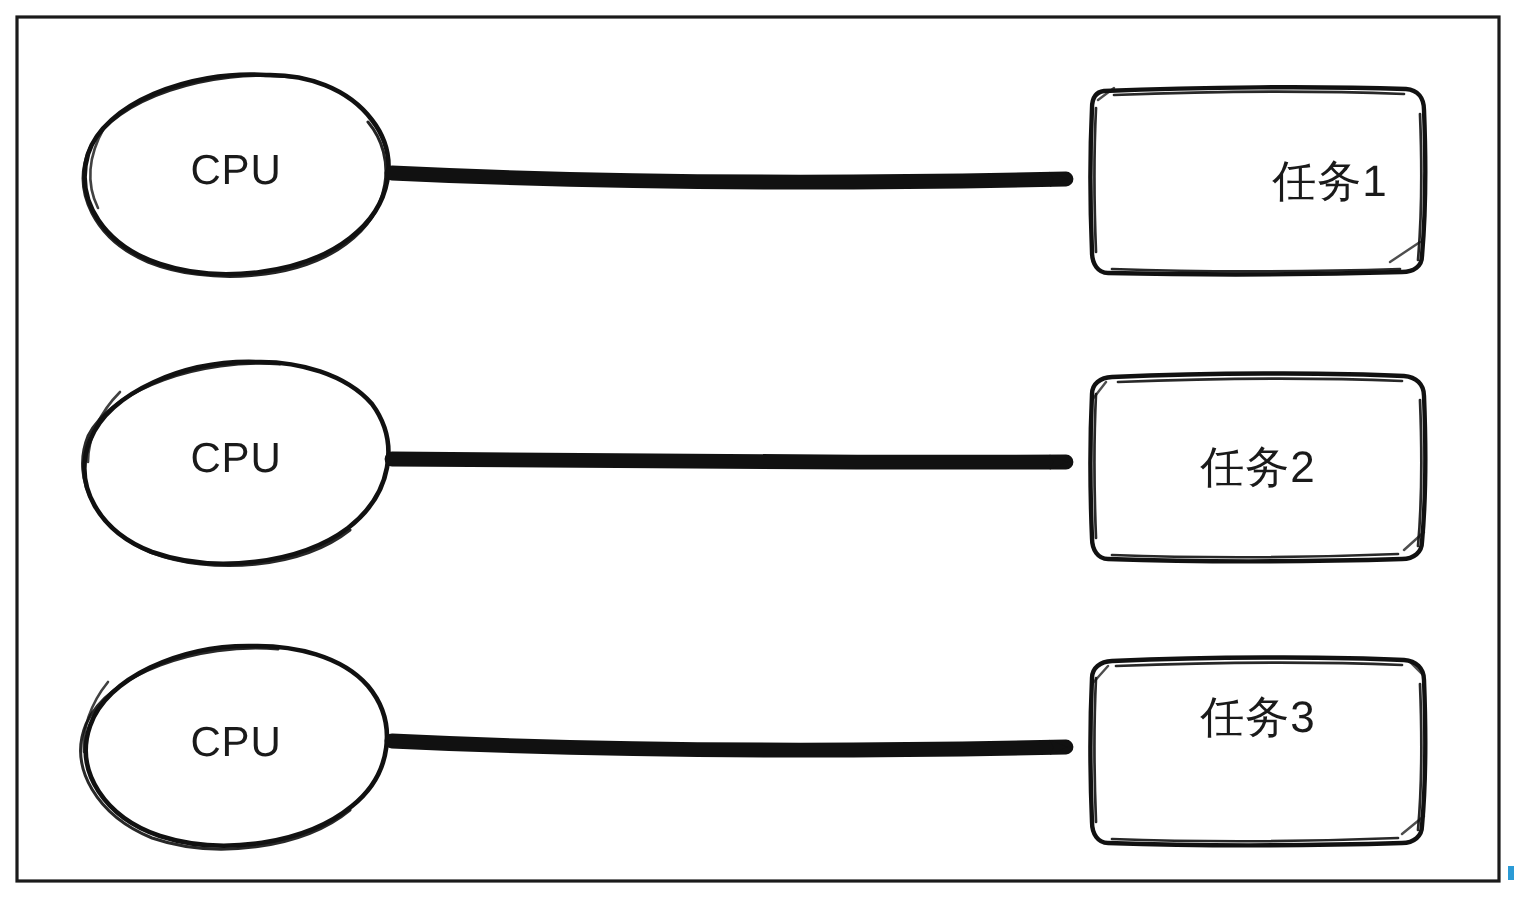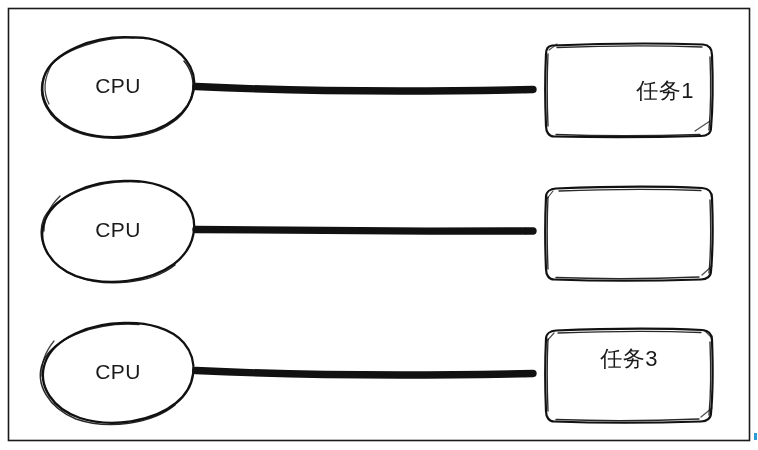--- a/index.html
+++ b/index.html
@@ -142,19 +142,20 @@
                  M699,419 C649,421 597,421 556,419.5 M548,411 C547,386 547,360 548,339"></path>
         <path class="sketch-stroke" stroke-width="1.2" opacity="0.75" d="M701,417 L712,408 M546,342 L554,333 M704,330 L712,338"></path>
       </g>
     </g>
   </svg>
 
   <div class="node-label cpu-label" style="left:41px; top:74px; width:154px;">CPU</div>
   <div class="node-label task-label" style="left:546px; top:76px; width:166px;margin-left:36px;">任务1</div>
 
   <div class="node-label cpu-label" style="left:41px; top:218px; width:154px;">CPU</div>
+  <div class="node-label task-label" style="left:546px; top:219px; width:166px;">任务2</div>
 
   <div class="node-label cpu-label" style="left:41px; top:360px; width:154px;">CPU</div>
   <div class="node-label task-label" style="left:546px; top:344px; width:166px;">任务3</div>
 
   <div class="blue-speck" style="left:754px; top:433px;"></div>
 
 </div>
 
 </body></html>

